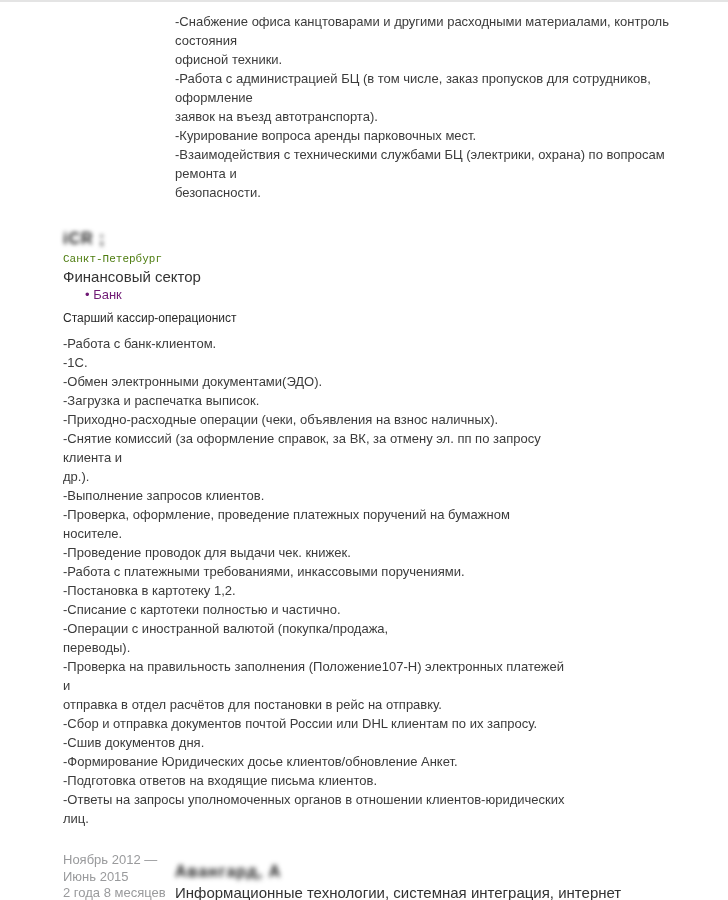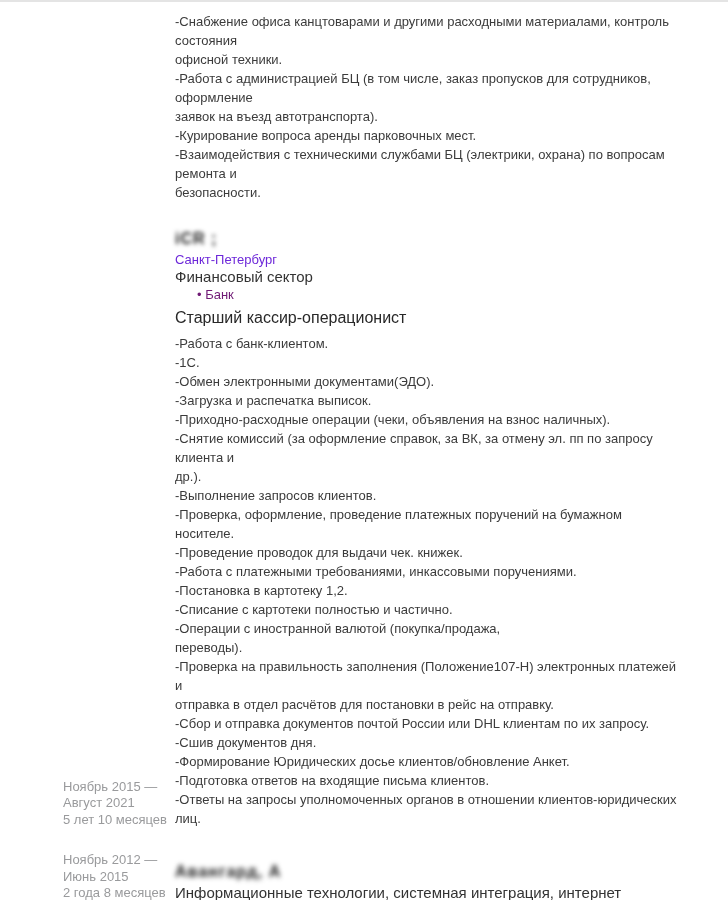--- a/index.html
+++ b/index.html
@@ -42,38 +42,39 @@
     font-size: 16px;
     font-weight: bold;
     line-height: 20px;
     color: #1a1a1a;
     margin-bottom: 2px;
     display: inline-block;
   }
   .redacted { filter: blur(2.2px); letter-spacing: 1px; }
   .redacted-strong { filter: blur(2.6px); letter-spacing: 1px; }
   .company-location {
-    font-size: 13px;
+    font-size: 11px;
     line-height: 17px;
-    color: #6d28d9;
+    color: #4d7c0f;
+    font-family: Liberation Mono, monospace;
   }
   .industry-line {
     font-size: 15px;
     line-height: 18px;
     color: #333333;
   }
   .industry-sub {
     font-size: 13px;
     line-height: 18px;
     color: #701a75;
     margin-left: 22px;
   }
   .industry-sub::before { content: "• "; }
   .position-title {
-    font-size: 16px;
+    font-size: 12px;
     font-weight: 400;
     line-height: 24px;
     color: #282828;
     margin: 2px 0 4px 0;
   }
   .job-description {
     font-size: 13px;
     line-height: 19px;
     color: #3b3b3b;
     white-space: pre-line;
@@ -90,25 +91,20 @@
 офисной техники.
 -Работа с администрацией БЦ (в том числе, заказ пропусков для сотрудников, оформление
 заявок на въезд автотранспорта).
 -Курирование вопроса аренды парковочных мест.
 -Взаимодействия с техническими службами БЦ (электрики, охрана) по вопросам ремонта и
 безопасности.</div>
     </div>
   </div>
 
   <div class="entry entry-2">
-    <div class="date-col">
-      <div class="date-range">Ноябрь 2015 —
-Август 2021</div>
-      <div class="date-duration">5 лет 10 месяцев</div>
-    </div>
     <div class="content-col">
       <span class="company-name redacted">iCR ;</span>
       <div class="company-location">Санкт-Петербург</div>
       <div class="industry-line">Финансовый сектор</div>
       <div class="industry-sub">Банк</div>
       <h3 class="position-title">Старший кассир-операционист</h3>
       <div class="job-description">-Работа с банк-клиентом.
 -1С.
 -Обмен электронными документами(ЭДО).
 -Загрузка и распечатка выписок.

